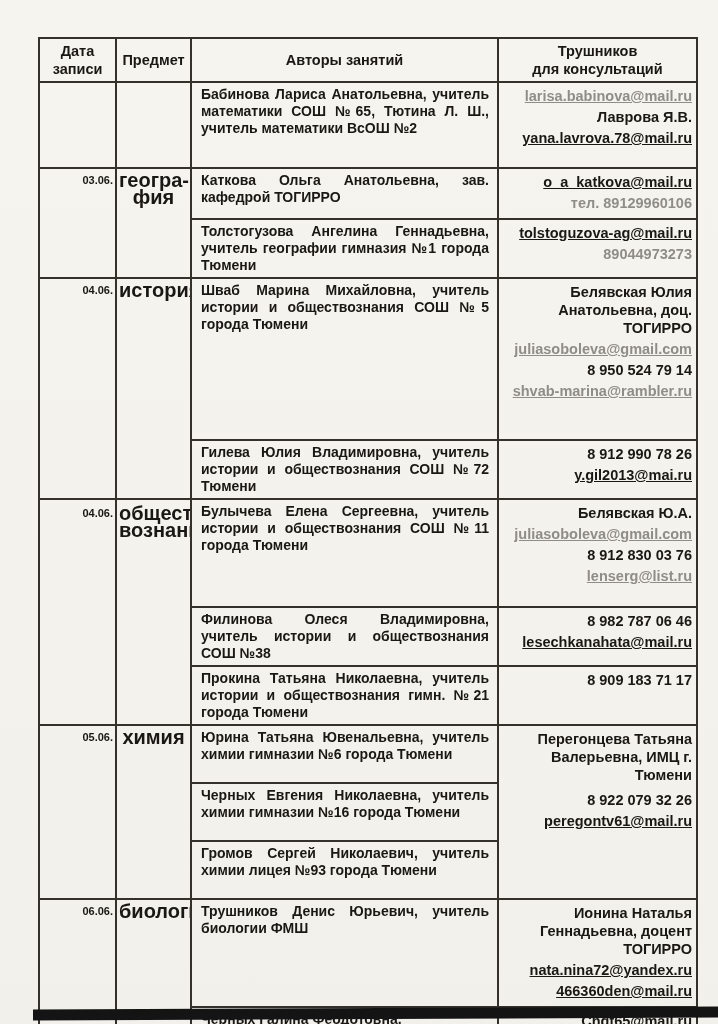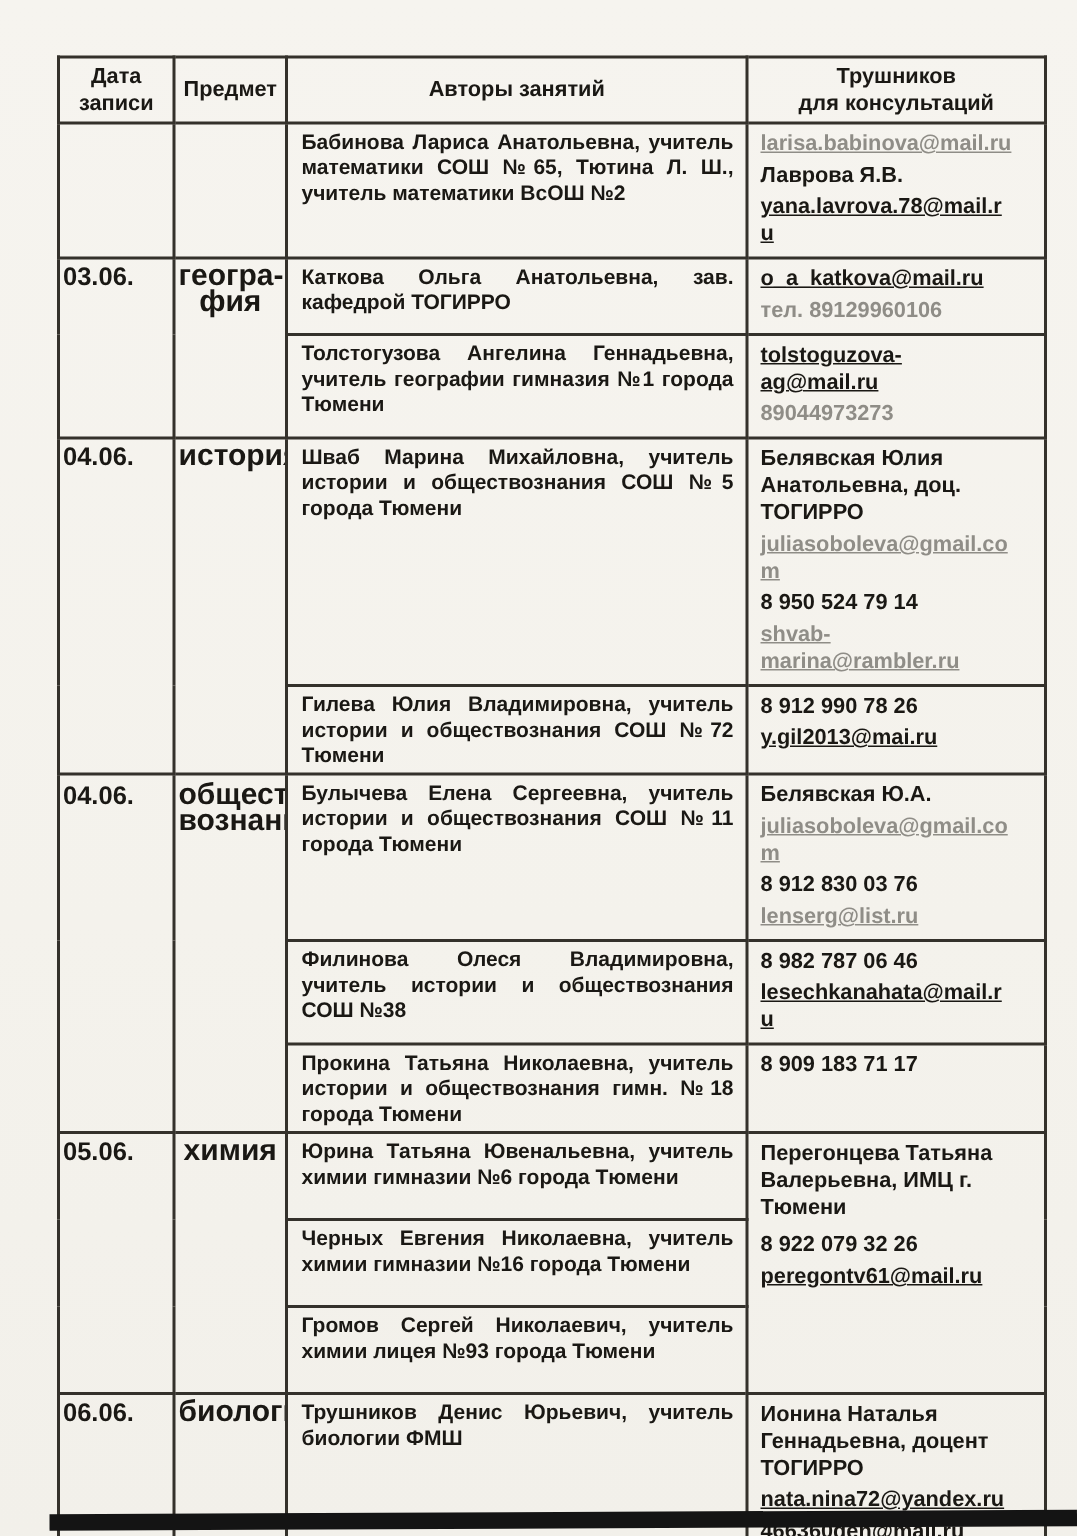--- a/index.html
+++ b/index.html
@@ -33,41 +33,42 @@
   .doc-table th {
     font-weight: bold;
     text-align: center;
     vertical-align: middle;
     white-space: pre-line;
     padding: 3px 2px;
     font-size: 14.5px;
     line-height: 18px;
   }
   .cell-date {
-    text-align: left;
+    text-align: right;
     vertical-align: middle;
     padding: 3px 2px;
-    font-size: 17px;
+    font-size: 11px;
   }
   .cell-subject {
     text-align: center;
     vertical-align: middle;
     white-space: pre-line;
     padding: 3px 2px;
     font-size: 20px;
   }
   .vtop { vertical-align: top; padding-top: 5px; }
   .cell-authors {
     text-align: justify;
     padding: 3px 8px 3px 9px;
   }
   .cell-contacts {
-    padding: 4px 20px 3px 8px;
+    padding: 4px 4px 3px 8px;
     font-size: 14.5px;
     line-height: 18px;
+    text-align: right;
   }
   .c-line { margin: 0 0 3px 0; word-wrap: break-word; overflow-wrap: break-word; }
   .link { text-decoration: underline; }
   .muted { color: #8f8d87; }
   .gap { margin-top: 7px; }
   .scan-edge {
     position: absolute;
     left: 33px; right: 0; bottom: 5px;
     height: 11px;
     background: #141414;
@@ -158,21 +159,21 @@
       </td>
     </tr>
     <tr style="height:58px">
       <td class="cell-authors">Филинова Олеся Владимировна, учитель истории и обществознания СОШ №38</td>
       <td class="cell-contacts">
         <div class="c-line">8 982 787 06 46</div>
         <div class="c-line link">lesechkanahata@mail.ru</div>
       </td>
     </tr>
     <tr style="height:58px">
-      <td class="cell-authors">Прокина Татьяна Николаевна, учитель истории и обществознания гимн. №18 города Тюмени</td>
+      <td class="cell-authors">Прокина Татьяна Николаевна, учитель истории и обществознания гимн. №21 города Тюмени</td>
       <td class="cell-contacts">
         <div class="c-line">8 909 183 71 17</div>
       </td>
     </tr>
 
     <tr style="height:58px">
       <td class="cell-date" rowspan="3">05.06.</td>
       <td class="cell-subject" rowspan="3">химия</td>
       <td class="cell-authors">Юрина Татьяна Ювенальевна, учитель химии гимназии №6 города Тюмени</td>
       <td class="cell-contacts" rowspan="3">

